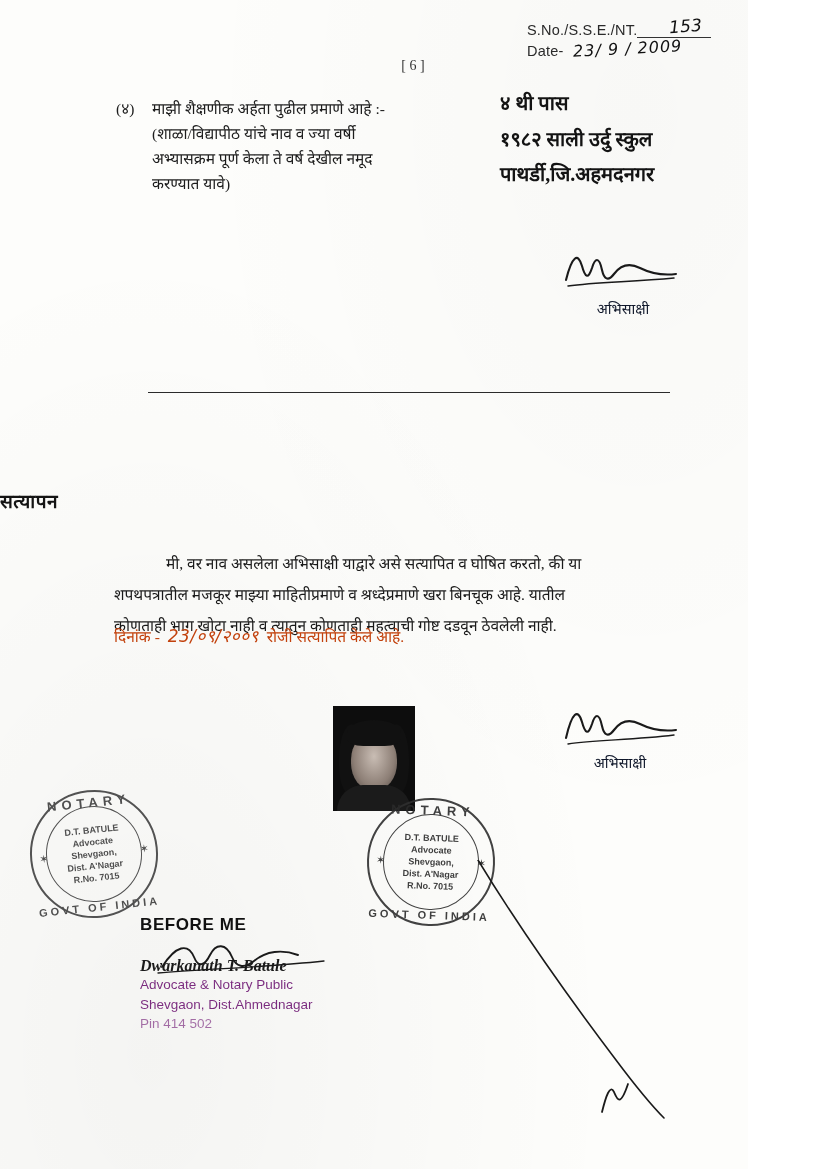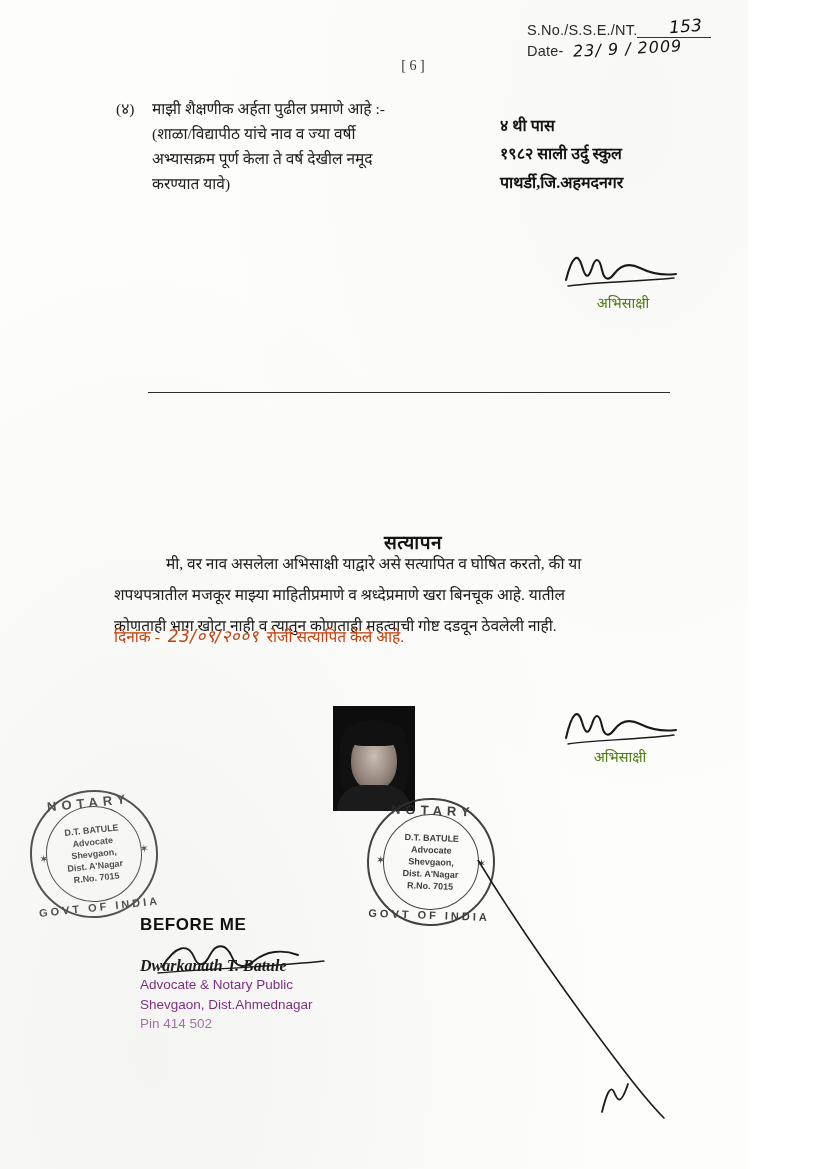--- a/index.html
+++ b/index.html
@@ -109,40 +109,41 @@
     left: -36px;
     top: 0;
   }
   .item4 .l {
     display: block;
     white-space: nowrap;
   }
 
   .answer-block {
     position: absolute;
-    top: 112px;
+    top: 86px;
     left: 500px;
-    font-size: 16px;
+    font-size: 20px;
     line-height: 1.78;
     color: #131313;
     white-space: nowrap;
     font-weight: 600;
   }
 
   
   .sig1 {
     position: absolute;
     top: 246px;
     left: 548px;
     width: 150px;
     text-align: center;
   }
   .sig-caption {
     font-size: 14.5px;
-    color: #4d7c0f;
+    color: #0f172a;
+    margin-top: 6px;
   }
   .sig-scribble {
     height: 46px;
     position: relative;
   }
   .sig-scribble svg { display:block; }
 
   .divider {
     position: absolute;
     top: 392px;
@@ -151,26 +152,24 @@
     height: 0;
     border-top: 1.6px solid #2b2b2b;
   }
 
   
   .verify-title {
     position: absolute;
     top: 488px;
     left: 0;
     width: 826px;
-    text-align: center;
     font-size: 19px;
     font-weight: bold;
     color: #141414;
     letter-spacing: 0.5px;
-    margin-top: 41px;
   }
   .verify-body {
     position: absolute;
     top: 548px;
     left: 114px;
     width: 600px;
     font-size: 15.5px;
     line-height: 2.0;
     color: #1a1a1a;
     text-align: justify;

